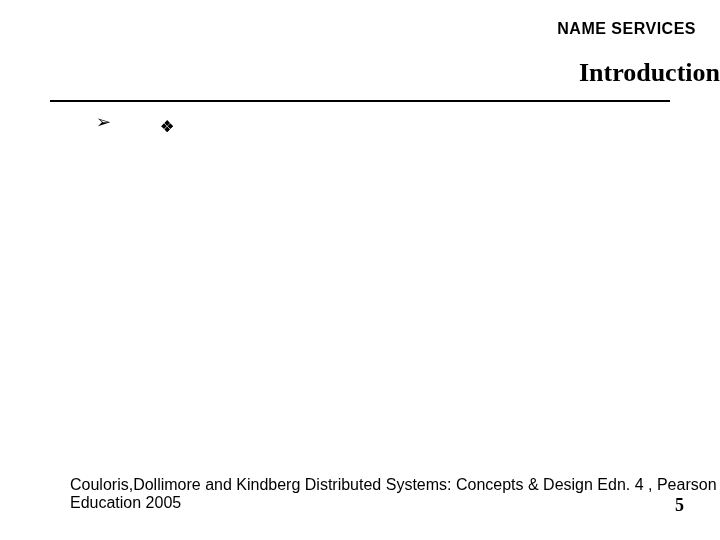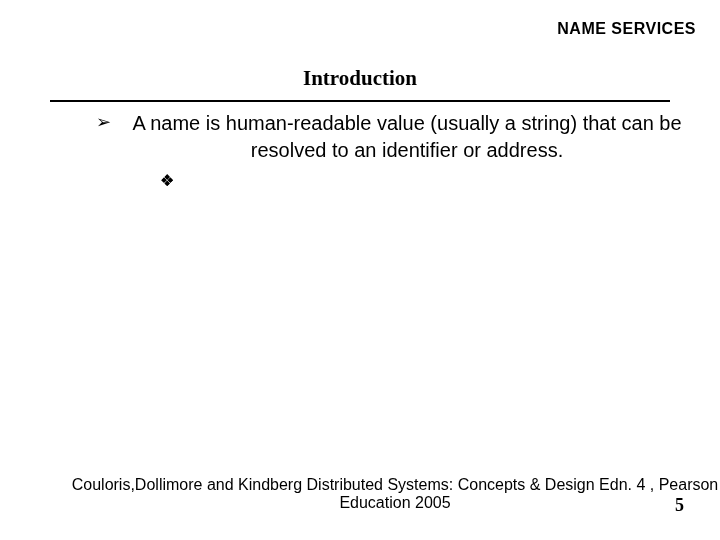--- a/index.html
+++ b/index.html
@@ -1,40 +1,39 @@
 <!DOCTYPE html>
 <html><head>
   <meta charset="utf-8">
   <style>
-    * { margin: 0; padding: 0; box-sizing: border-box; text-align: center; }
+    * { margin: 0; padding: 0; box-sizing: border-box; }
     html, body { width: 720px; height: 540px; }
     body {
       font-family: Arial, Helvetica, sans-serif;
       background: #fff;
       color: #000;
       position: relative;
     }
     .header-label {
       position: absolute;
       top: 20px;
       right: 24px;
       font-weight: bold;
       font-size: 16px;
       letter-spacing: 0.5px;
     }
     .title {
       position: absolute;
       top: 58px;
       left: 0;
       width: 100%;
-      text-align: center;
+      text-align: right;
       font-family: "Times New Roman", Times, serif;
-      font-size: 21px;
+      font-size: 26px;
       font-weight: bold;
-      margin-top: 8px;
     }
     .title-rule {
       position: absolute;
       top: 100px;
       left: 50px;
       right: 50px;
       border: none;
       border-top: 2px solid #000;
     }
     .content {
@@ -91,21 +90,20 @@
 <div class="header-label">NAME SERVICES</div>
 
 <div class="title">Introduction</div>
 
 <hr class="title-rule">
 
 <div class="content">
 
   <div class="l1">
     <span class="bullet">➢</span>
-    <span>A name is human-readable value (usually a string) that can be resolved to an identifier or address.</span>
   </div>
 
   <div class="l2-group">
     <div class="l2">
       <span class="bullet">❖</span>
     </div>
     <div class="l2">
       <span class="bullet">❖</span>
     </div>
   </div>

